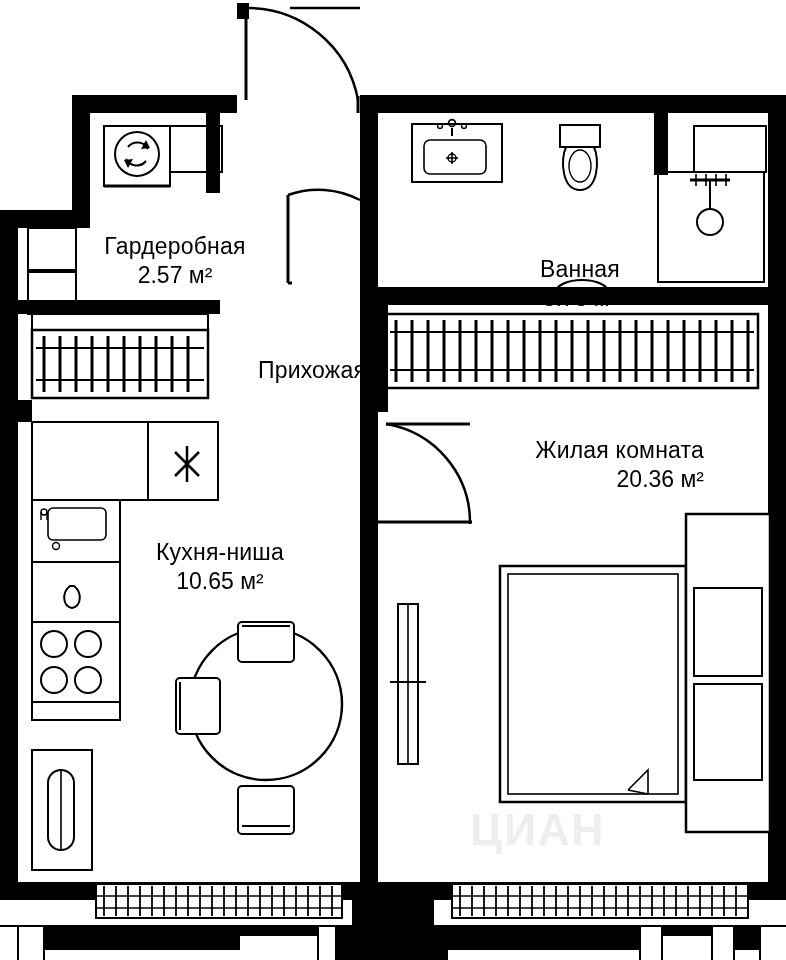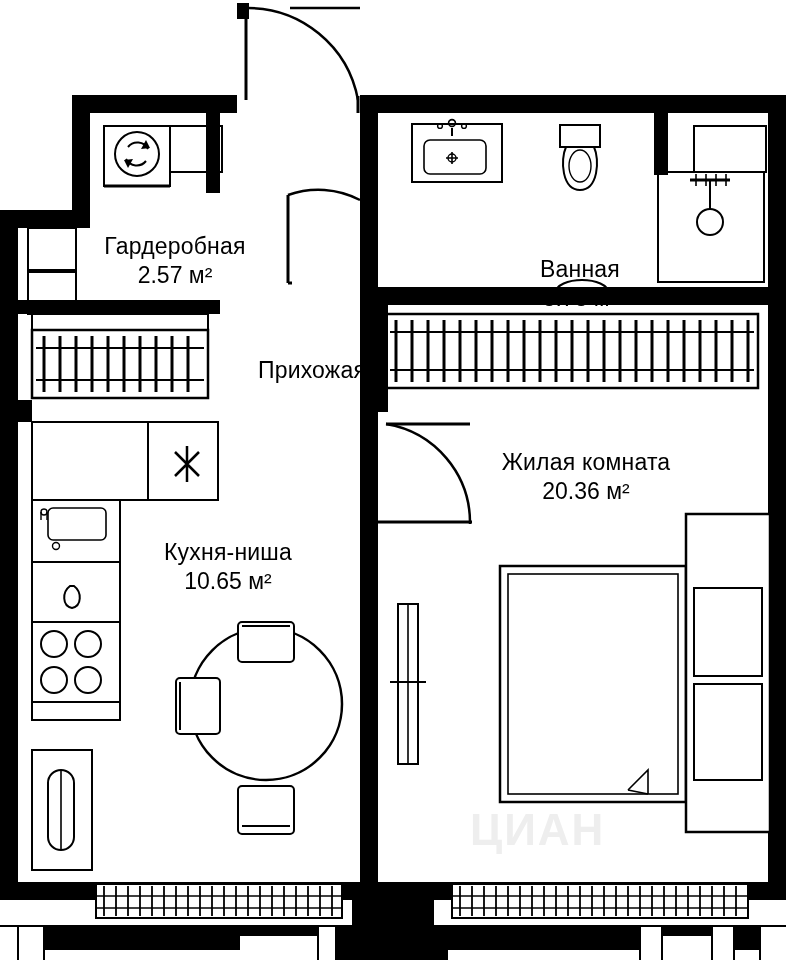--- a/index.html
+++ b/index.html
@@ -324,23 +324,23 @@
 
   <div class="room-label" style="left:490px; top:215px; width:180px;margin-top:40px;">
     <div class="room-name">Ванная</div>
     <div class="room-area">3.78 м²</div>
   </div>
 
   <div class="room-label" style="left:208px; top:332px; width:208px;margin-top:24px;">
     <div class="room-name">Прихожая</div>
   </div>
 
-  <div class="room-label" style="left:468px; top:448px; width:236px;">
+  <div class="room-label" style="left:468px; top:436px; width:236px;text-align:right;">
     <div class="room-name">Жилая комната</div>
     <div class="room-area">20.36 м²</div>
   </div>
 
-  <div class="room-label" style="left:138px; top:538px; width:180px;text-align:center;">
+  <div class="room-label" style="left:130px; top:538px; width:180px;text-align:center;">
     <div class="room-name">Кухня-ниша</div>
     <div class="room-area">10.65 м²</div>
   </div>
 
 </div>
 
 </body></html>

